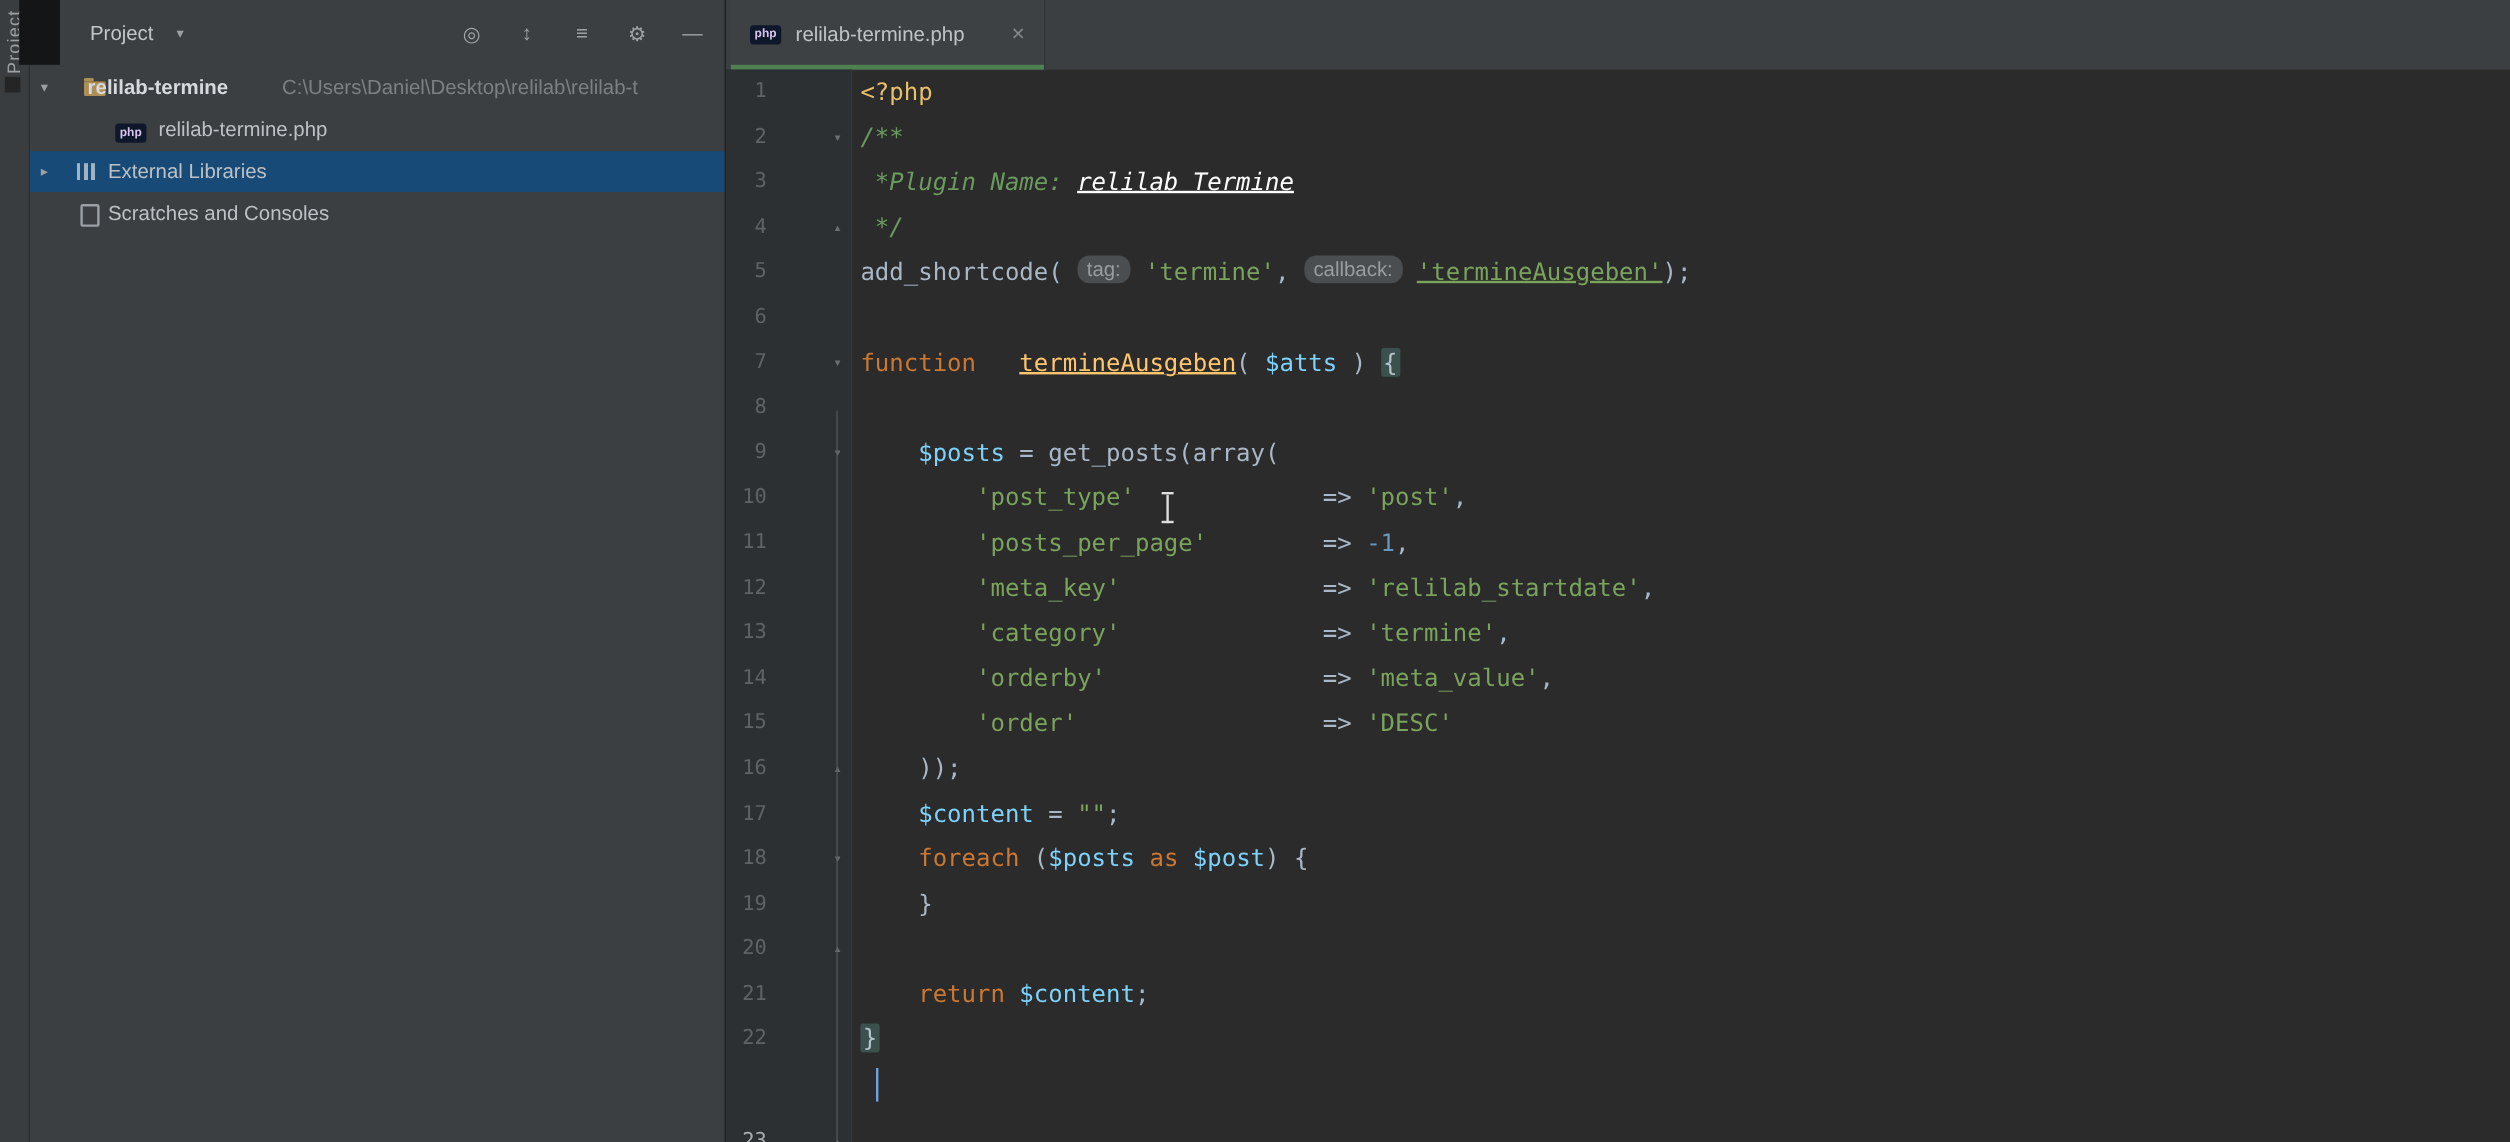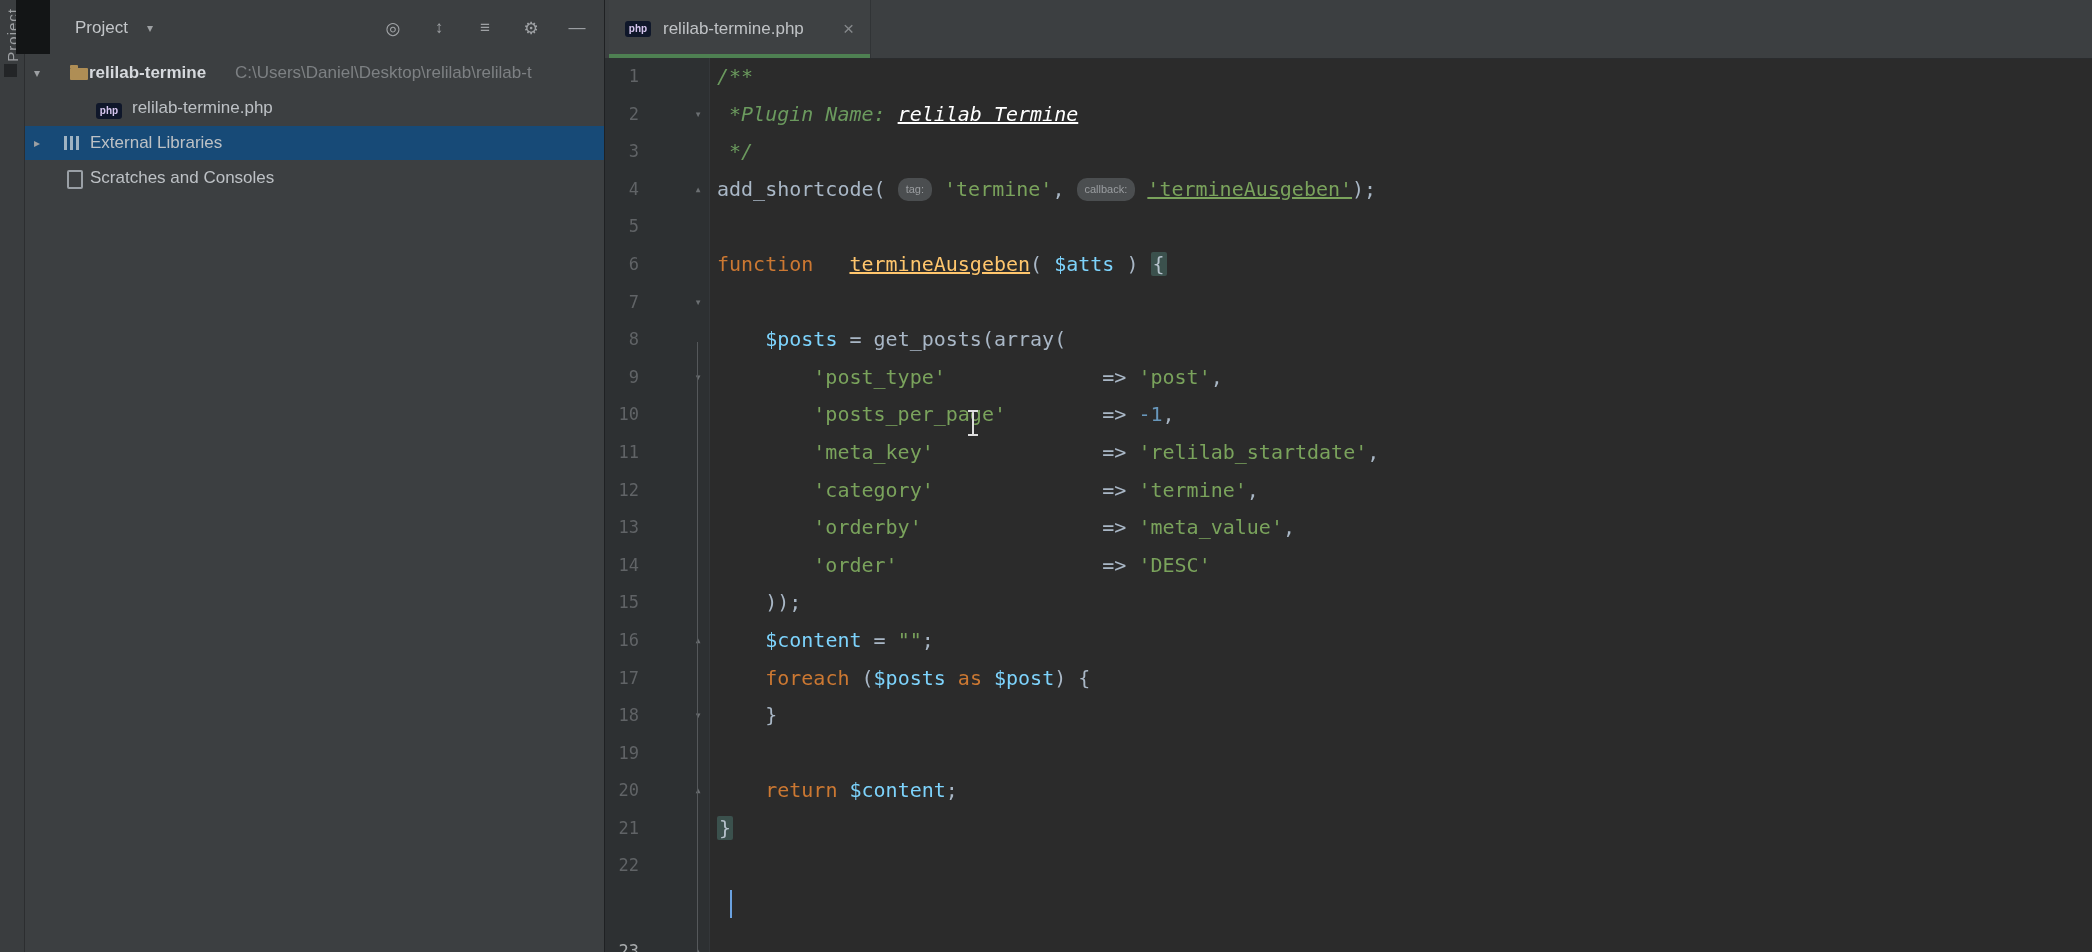--- a/index.html
+++ b/index.html
@@ -62,21 +62,21 @@
   .tok-cmt{color:#6b9a5e;font-style:italic;}
   .tok-cmtu{color:#ffffff;font-style:italic;text-decoration:underline;}
   .tok-def{color:#a9b7c6;}
   .tok-kw{color:#cc7832;}
   .tok-fn{color:#ffc66d;text-decoration:underline;}
   .tok-var{color:#7dd3fc;}
   .tok-str{color:#7aa35c;}
   .tok-stru{color:#7aa35c;text-decoration:underline;}
   .tok-num{color:#6897bb;}
   .tok-bracehl{color:#b6c2cc;background:#3b514d;padding:0 2px;border-radius:2px;}
-  .tok-hint{display:inline-block;font-family:"Liberation Sans",sans-serif;font-size:11px;line-height:23px;
+  .tok-hint{display:inline-block;font-family:"Liberation Sans",sans-serif;font-size:17px;line-height:23px;
             color:#9a9da0;background:#4b4e50;border-radius:10px;padding:0 8px;vertical-align:3px;}
 
   .caret{position:absolute;left:125px;top:890px;width:2px;height:28px;background:#6ba2e0;}
 
   
   .ibeam{position:absolute;left:966px;top:410px;width:14px;height:28px;z-index:20;}
   .ibeam::before{content:"";position:absolute;left:6px;top:2px;bottom:2px;width:2px;background:#dedede;box-shadow:0 0 1px #222;}
   .ibeam::after{content:"";position:absolute;left:2px;right:2px;top:0;height:2px;background:#dedede;box-shadow:0 24px 0 #dedede,0 0 1px #222;}
 </style>
 </head>
@@ -99,21 +99,21 @@
         <span class="ic">↕</span>
         <span class="ic">≡</span>
         <span class="ic">⚙</span>
         <span class="ic">—</span>
       </div>
     </div>
 
     <div class="tree-row" style="top:56px;">
       <span class="tr-abs tree-chevron" style="left:9px;">▾</span>
       <span class="folder-icon" style="left:45px;"></span>
-      <span class="tr-abs tree-name-bold" style="left:64px;">relilab-termine</span>
+      <span class="tr-abs tree-name-bold" style="left:48px;">relilab-termine</span>
       <span class="tr-abs tree-path" style="left:210px;">C:\Users\Daniel\Desktop\relilab\relilab-t</span>
     </div>
 
     <div class="tree-row" style="top:91px;">
       <span class="tr-abs" style="left:71px;top:9px;line-height:normal;"><span class="php-chip">php</span></span>
       <span class="tr-abs" style="left:107px;">relilab-termine.php</span>
     </div>
 
     <div class="tree-row selected" style="top:126px;">
       <span class="tr-abs tree-chevron" style="left:9px;">▸</span>
@@ -160,20 +160,21 @@
           <div class="gutter-line"><span>20</span><span class="fold">▴</span></div>
           <div class="gutter-line"><span>21</span></div>
           <div class="gutter-line"><span>22</span></div>
           <div class="gutter-line active"><span>23</span><span class="fold">▴</span></div>
         </div>
       <div class="fold-guide"></div>
     </div>
 
     <div class="code-area">
       <div>
+          <div class="code-line"><span class="tok-phptag">&lt;?php</span></div>
           <div class="code-line"><span class="tok-cmt">/**</span></div>
           <div class="code-line"><span class="tok-cmt"> *Plugin Name: </span><span class="tok-cmtu">relilab Termine</span></div>
           <div class="code-line"><span class="tok-cmt"> */</span></div>
           <div class="code-line"><span class="tok-def">add_shortcode( </span><span class="tok-hint">tag:</span><span class="tok-def"> </span><span class="tok-str">'termine'</span><span class="tok-def">, </span><span class="tok-hint">callback:</span><span class="tok-def"> </span><span class="tok-stru">'termineAusgeben'</span><span class="tok-def">);</span></div>
           <div class="code-line"></div>
           <div class="code-line"><span class="tok-kw">function</span><span class="tok-def">   </span><span class="tok-fn">termineAusgeben</span><span class="tok-def">( </span><span class="tok-var">$atts</span><span class="tok-def"> ) </span><span class="tok-bracehl">{</span></div>
           <div class="code-line"></div>
           <div class="code-line"><span class="tok-def">    </span><span class="tok-var">$posts</span><span class="tok-def"> = get_posts(array(</span></div>
           <div class="code-line"><span class="tok-def">        </span><span class="tok-str">'post_type'</span><span class="tok-def">             =&gt; </span><span class="tok-str">'post'</span><span class="tok-def">,</span></div>
           <div class="code-line"><span class="tok-def">        </span><span class="tok-str">'posts_per_page'</span><span class="tok-def">        =&gt; </span><span class="tok-num">-1</span><span class="tok-def">,</span></div>

